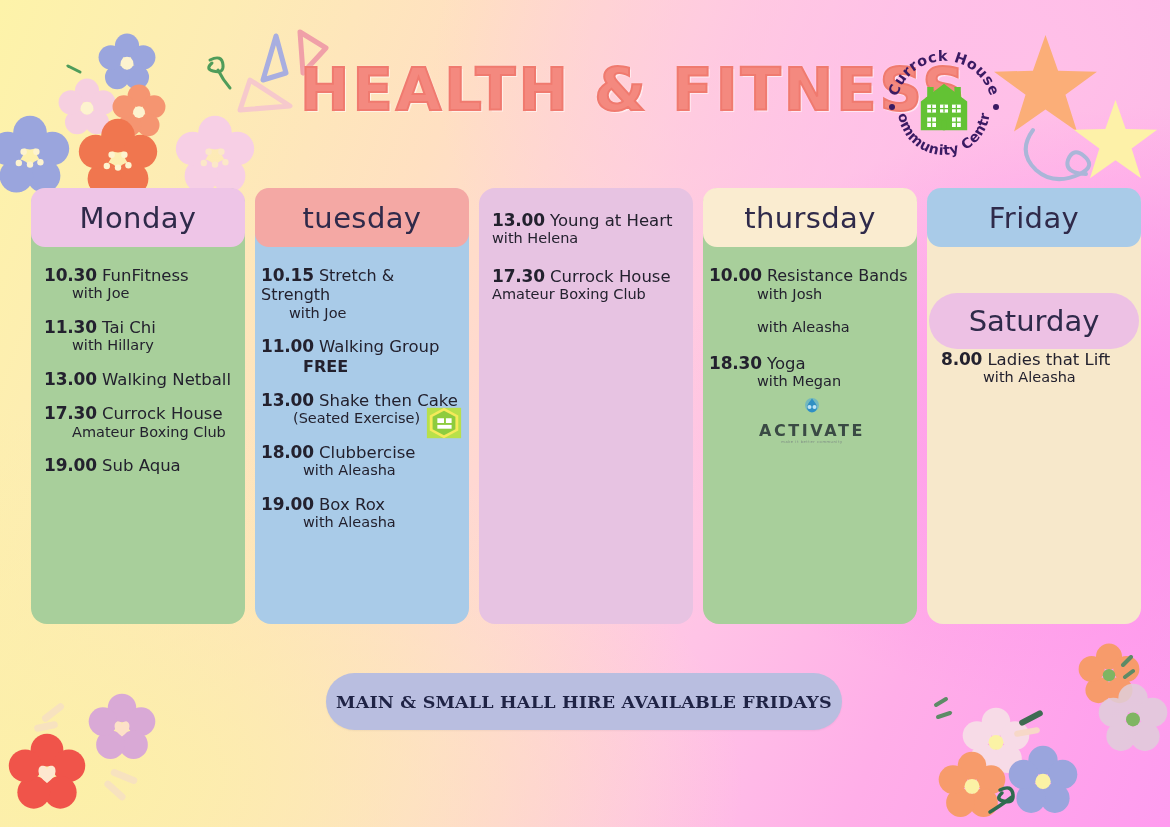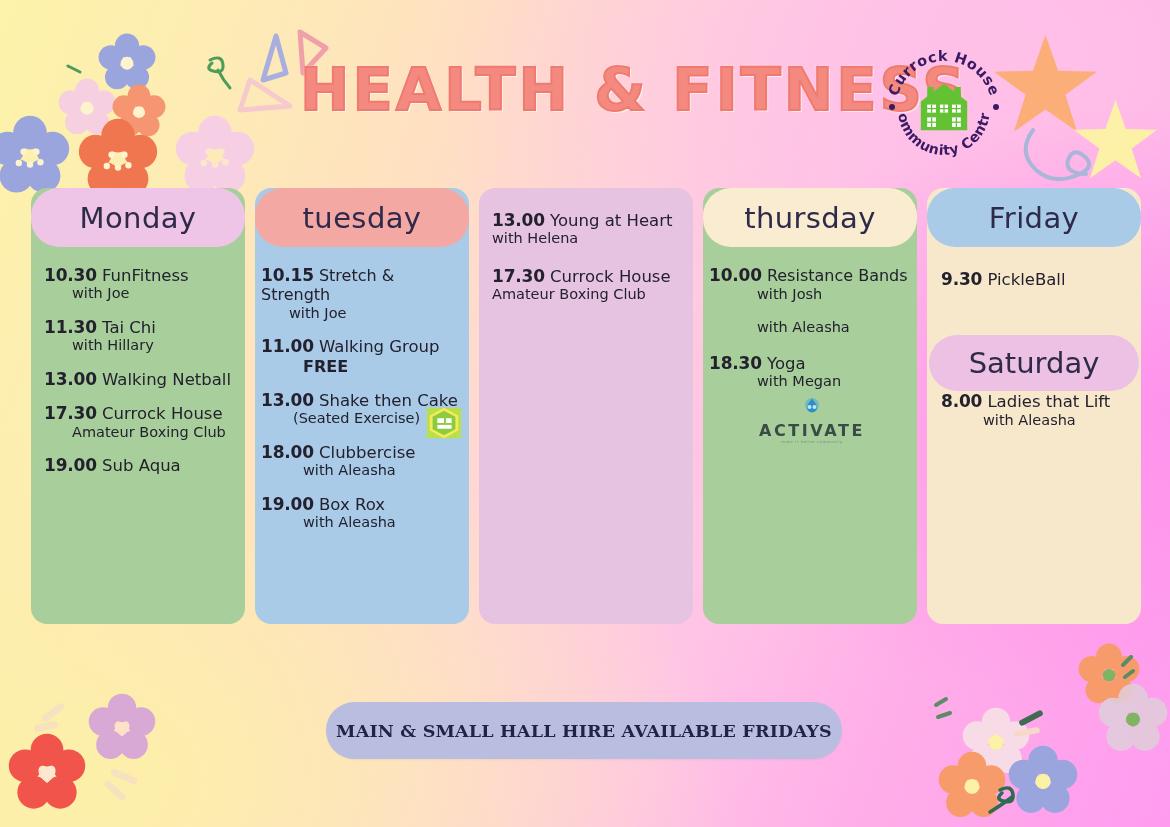--- a/index.html
+++ b/index.html
@@ -48,21 +48,21 @@
   #logo .ring-text{position:absolute;inset:0;}
   #logo .house{
     position:absolute;left:32px;top:33px;width:56px;height:54px;
   }
 
   
   #grid{position:absolute;left:31px;top:188px;width:1110px;height:436px;display:flex;gap:10px;}
   .col{width:216px;border-radius:16px;position:relative;overflow:visible;}
   .col-body{position:absolute;inset:0;border-radius:16px;}
   .day-head{
-    position:relative;height:59px;border-radius:28px;
+    position:relative;height:59px;border-radius:14px;
     display:flex;align-items:center;justify-content:center;
     font-family:"DejaVu Sans","Liberation Sans",sans-serif;
     font-size:29px;color:#2f2a4a;
     letter-spacing:.4px;z-index:2;
   }
   .entries{position:relative;z-index:2;padding:18px 12px 0 13px;}
   .entry{margin-bottom:14px;position:relative;}
   .entry .line1{font-size:16.5px;color:#23212e;line-height:1.18;}
   .entry .time{font-weight:bold;font-size:17px;letter-spacing:-.2px;}
   .entry .title{font-weight:normal;}
@@ -82,21 +82,21 @@
   .activate .tag{font-size:3.6px;letter-spacing:.6px;color:#7d8a84;}
 
   .sat-head{
     margin:22px 2px 0;height:56px;border-radius:28px;
     display:flex;align-items:center;justify-content:center;
     font-size:29px;color:#2f2a4a;position:relative;z-index:2;
   }
 
   
   #banner{
-    position:absolute;left:326px;top:702px;width:516px;height:57px;
+    position:absolute;left:326px;top:673px;width:516px;height:57px;
     background:#b9bee0;border-radius:29px;
     display:flex;align-items:center;justify-content:center;
     box-shadow:0 1px 2px rgba(0,0,0,.05);
   }
   #banner span{
     font-family:"DejaVu Serif","Liberation Serif",serif;
     font-weight:bold;font-size:17.5px;letter-spacing:.2px;color:#1f2345;
     white-space:nowrap;
   }
 </style>
@@ -480,25 +480,20 @@
             <div class="word">ACTIVATE</div>
             <div class="tag">make it better community</div>
           </div>
         </div>
       </div>
     </div>
 
     <div class="col">
       <div class="col-body" style="background:#f7e8cb;"></div>
       <div class="day-head" style="background:#a9cbe8;">Friday</div>
-      <div class="entries" style="padding-top:22px;padding-left:14px;">
-        <div class="entry">
-          <div class="line1"><span class="time">9.30</span> <span class="title">PickleBall</span></div>
-        </div>
-      </div>
       <div class="sat-head" style="background:#edc1e4;margin-top:46px;">Saturday</div>
       <div class="entries" style="padding-top:0;padding-left:14px;">
         <div class="entry">
           <div class="line1"><span class="time">8.00</span> <span class="title">Ladies that Lift</span></div>
           <div class="line2 indent" style="padding-left:42px;">with Aleasha</div>
         </div>
       </div>
     </div>
 
   </div>

